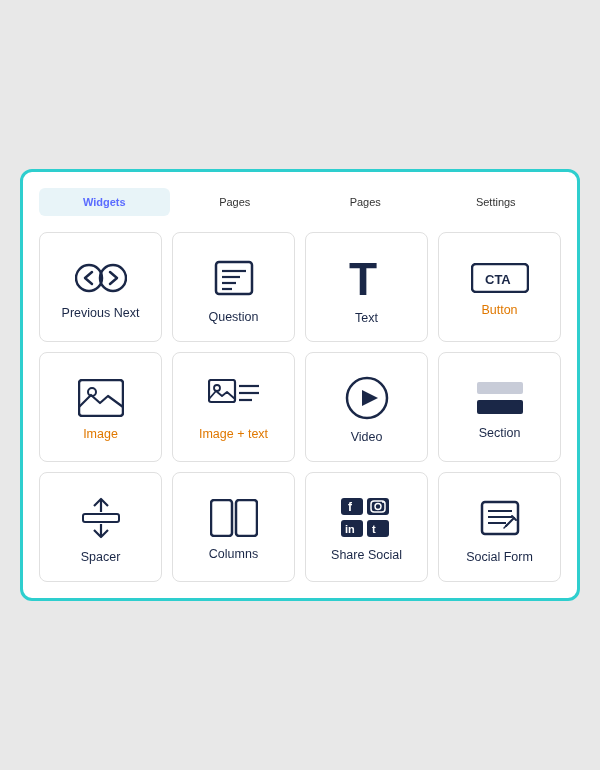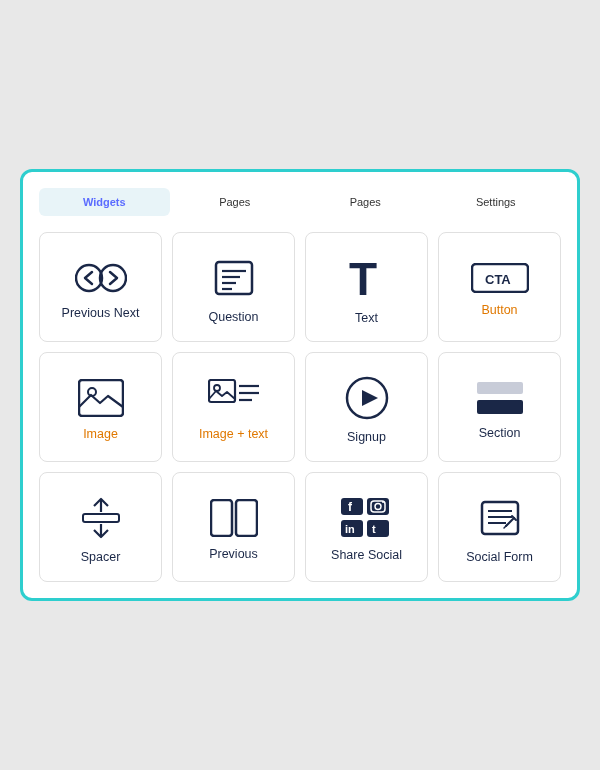--- a/index.html
+++ b/index.html
@@ -165,21 +165,21 @@
       <span class="widget-label orange">Image + text</span>
     </div>
 
     <div class="widget-card">
       <div class="widget-icon icon-video">
         <svg width="44" height="44" viewBox="0 0 44 44" fill="none">
           <circle cx="22" cy="22" r="20" stroke="#1a2747" stroke-width="2.5" fill="none"></circle>
           <polygon points="17,14 33,22 17,30" fill="#1a2747"></polygon>
         </svg>
       </div>
-      <span class="widget-label">Signup</span>
+      <span class="widget-label">Video</span>
     </div>
 
     <div class="widget-card">
       <div class="widget-icon icon-section">
         <svg width="50" height="36" viewBox="0 0 50 36" fill="none">
           <rect x="2" y="2" width="46" height="12" rx="2" fill="#c8ccd8"></rect>
           <rect x="2" y="20" width="46" height="14" rx="2" fill="#1a2747"></rect>
         </svg>
       </div>
       <span class="widget-label">Section</span>
@@ -198,21 +198,21 @@
       <span class="widget-label">Spacer</span>
     </div>
 
     <div class="widget-card">
       <div class="widget-icon icon-columns">
         <svg width="48" height="38" viewBox="0 0 48 38" fill="none">
           <rect x="1" y="1" width="21" height="36" rx="3" stroke="#1a2747" stroke-width="2.5" fill="none"></rect>
           <rect x="26" y="1" width="21" height="36" rx="3" stroke="#1a2747" stroke-width="2.5" fill="none"></rect>
         </svg>
       </div>
-      <span class="widget-label">Previous</span>
+      <span class="widget-label">Columns</span>
     </div>
 
     <div class="widget-card">
       <div class="widget-icon icon-share">
         <svg width="52" height="40" viewBox="0 0 52 40" fill="none">
 
           <rect x="0" y="0" width="22" height="17" rx="3" fill="#1a2747"></rect>
           <text x="7" y="13" font-family="Arial" font-size="12" font-weight="bold" fill="white">f</text>
 
           <rect x="26" y="0" width="22" height="17" rx="3" fill="#1a2747"></rect>

